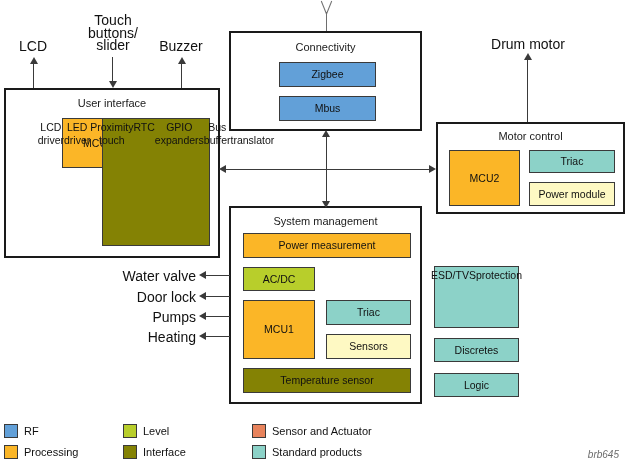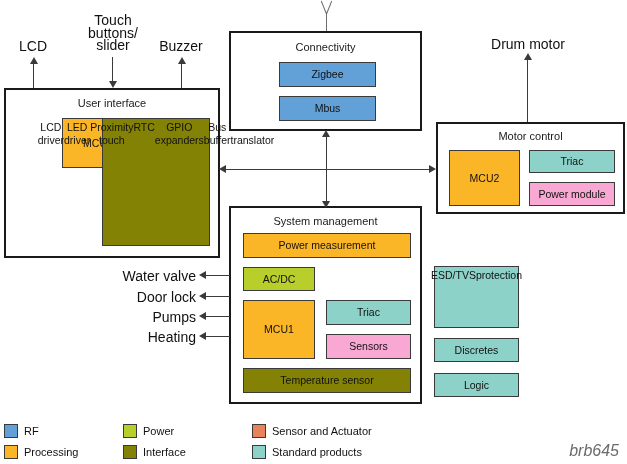--- a/index.html
+++ b/index.html
@@ -52,21 +52,21 @@
     justify-content:center;
     height:100%;
   }
   .blk .lines span{display:block;}
 
   .c-rf{background:#62A0D8;}
   .c-proc{background:#FBB627;}
   .c-power{background:#B8CE2B;}
   .c-iface{background:#848204;}
   .c-std{background:#8CD2C8;}
-  .c-white{background:#f9a8d4;}
+  .c-white{background:#fef9c3;}
 
   
   .lbl{
     position:absolute;
     font-size:14px;
     line-height:12.5px;
     color:#111111;
     white-space:nowrap;
   }
   .lbl.center{text-align:center;}
@@ -89,21 +89,21 @@
   
   #legend{position:absolute;left:4px;top:424px;width:470px;}
   .leg-item{position:absolute;display:flex;align-items:center;}
   .leg-sw{width:14px;height:14px;border:1px solid #3a3a3a;box-sizing:border-box;}
   .leg-tx{margin-left:6px;font-size:11px;line-height:13px;color:#111111;white-space:nowrap;}
 
   #watermark{
     position:absolute;
     right:8px;
     bottom:4px;
-    font-size:16px;
+    font-size:10px;
     font-style:italic;
     color:#6b6b6b;
   }
 </style>
 </head>
 <body>
 
 <div id="canvas">
 
   <div class="abs" style="left:310px;top:0px;width:34px;height:32px;">
@@ -257,21 +257,21 @@
     <div class="leg-item" style="left:0px;top:0px;">
       <span class="leg-sw" style="background:#62A0D8;"></span>
       <span class="leg-tx">RF</span>
     </div>
     <div class="leg-item" style="left:0px;top:21px;">
       <span class="leg-sw" style="background:#FBB627;"></span>
       <span class="leg-tx">Processing</span>
     </div>
     <div class="leg-item" style="left:119px;top:0px;">
       <span class="leg-sw" style="background:#B8CE2B;"></span>
-      <span class="leg-tx">Power</span>
+      <span class="leg-tx">Level</span>
     </div>
     <div class="leg-item" style="left:119px;top:21px;">
       <span class="leg-sw" style="background:#848204;"></span>
       <span class="leg-tx">Interface</span>
     </div>
     <div class="leg-item" style="left:248px;top:0px;">
       <span class="leg-sw" style="background:#E8835C;"></span>
       <span class="leg-tx">Sensor and Actuator</span>
     </div>
     <div class="leg-item" style="left:248px;top:21px;">

